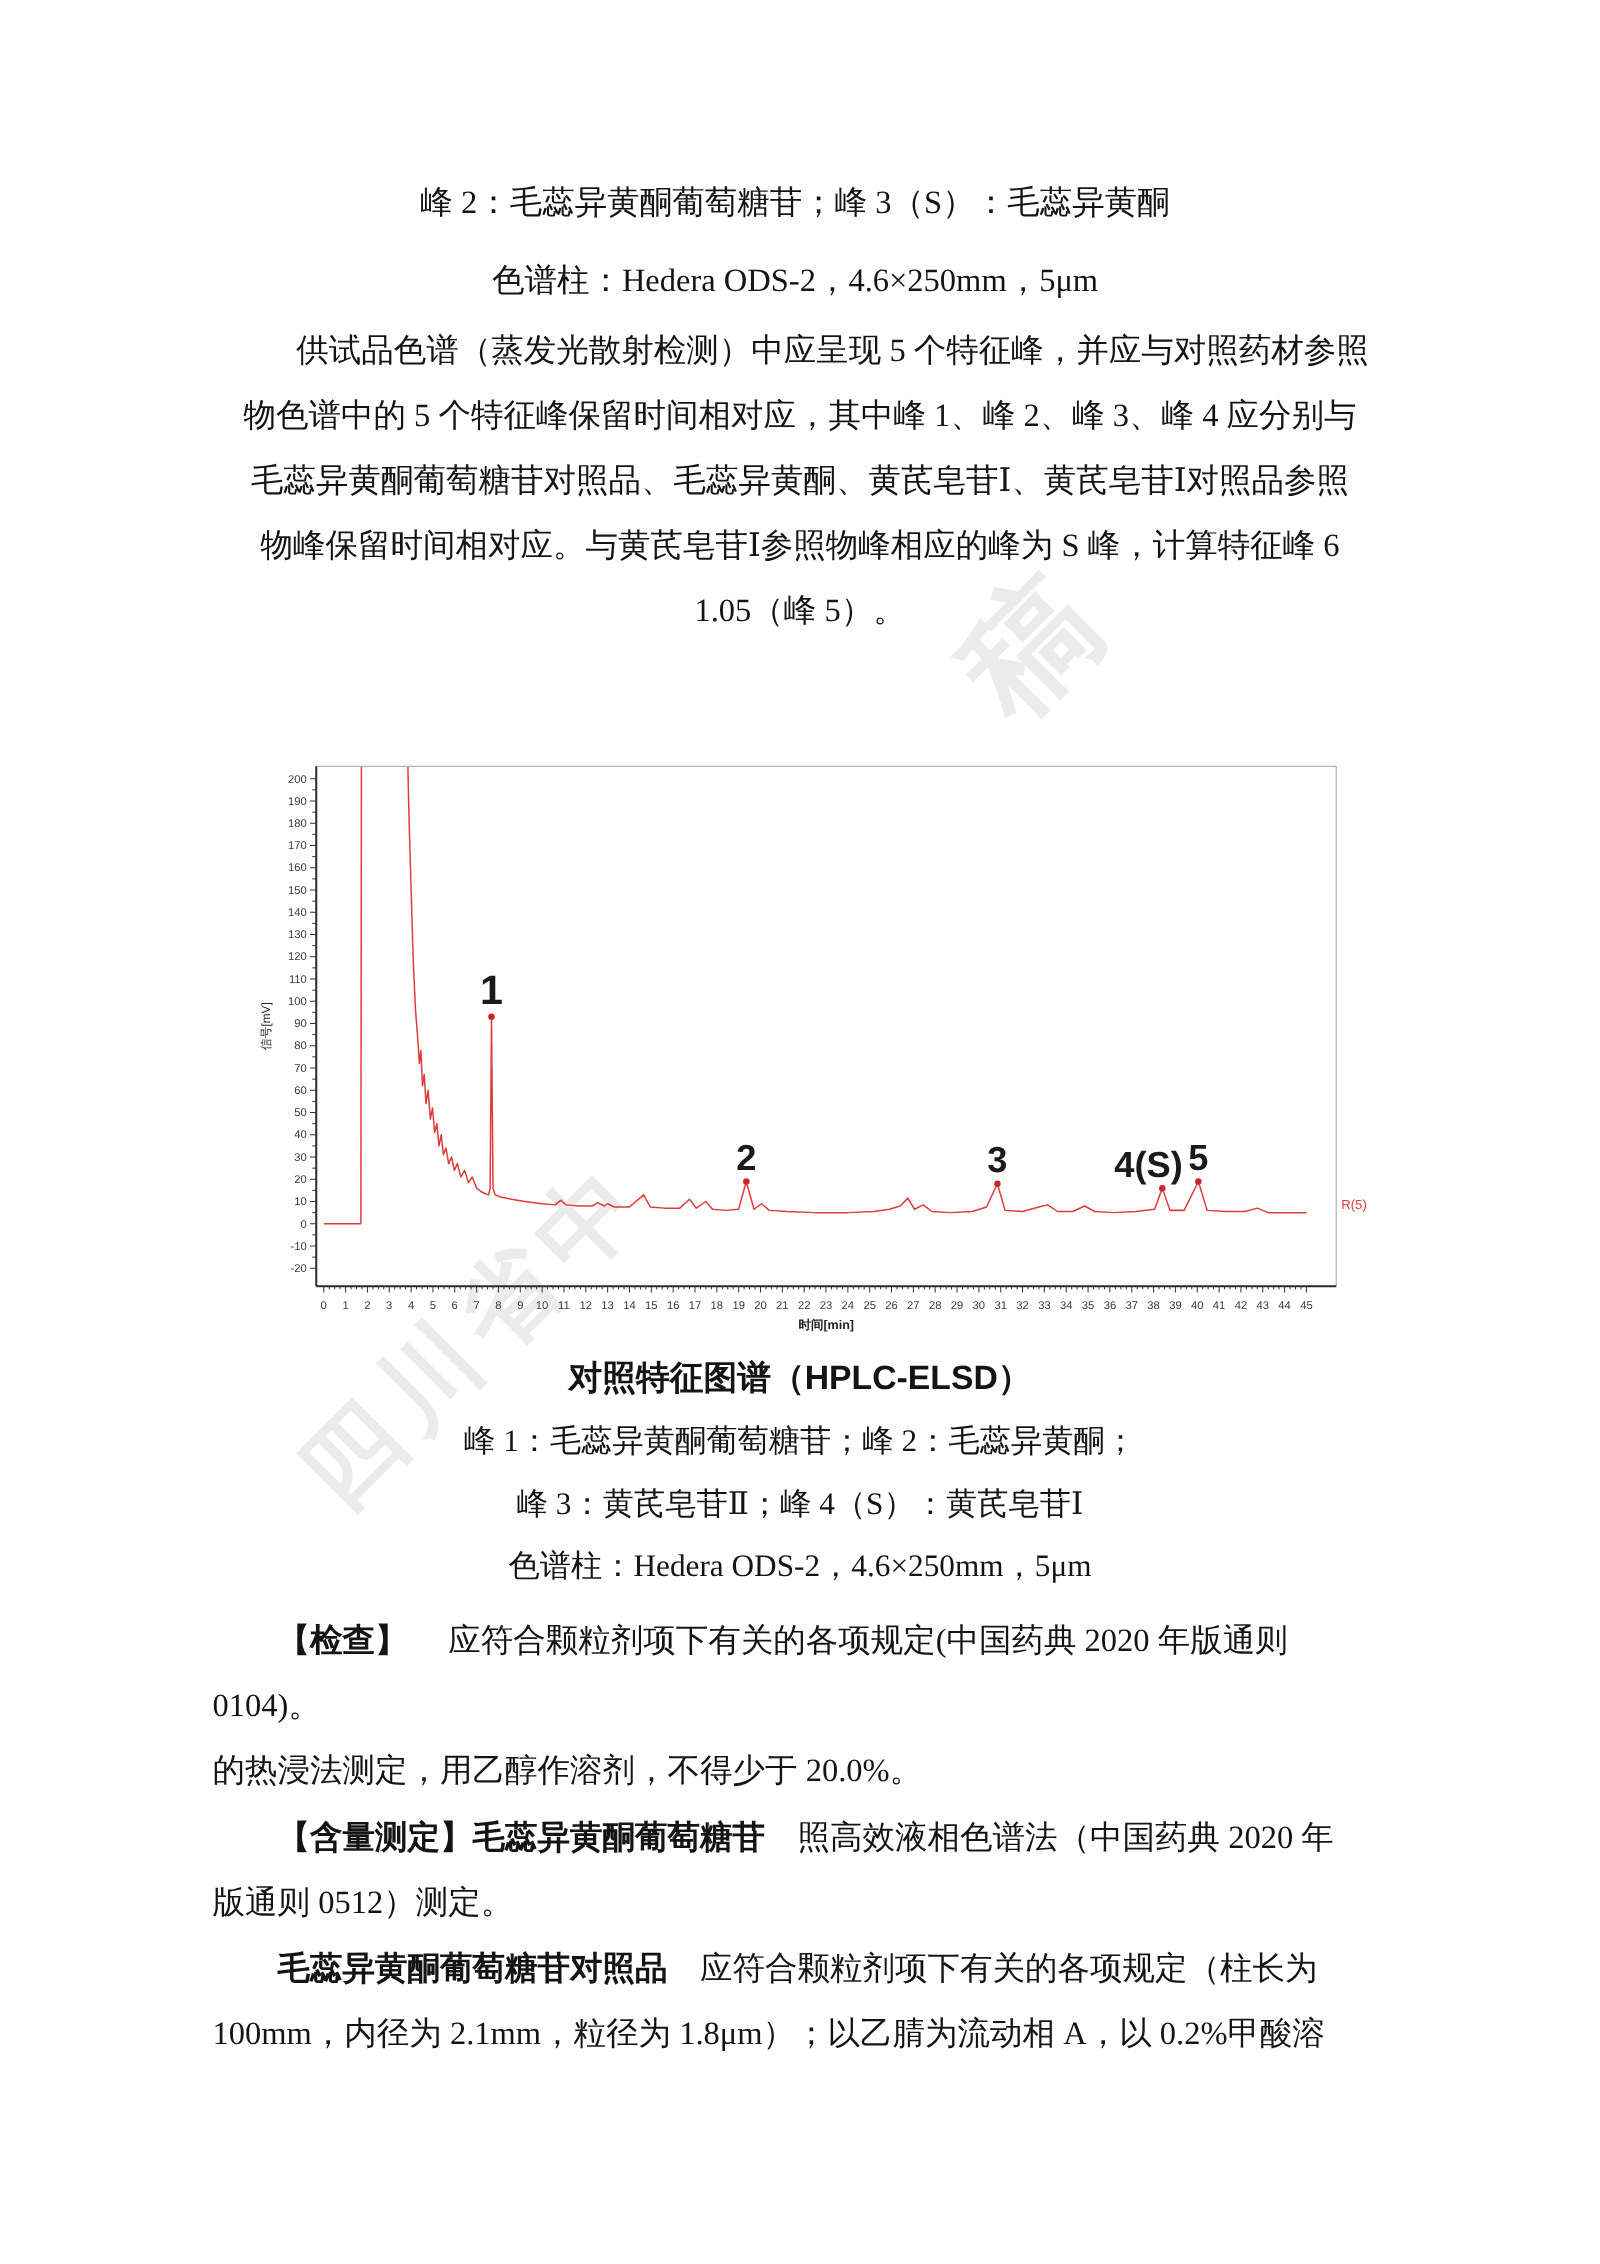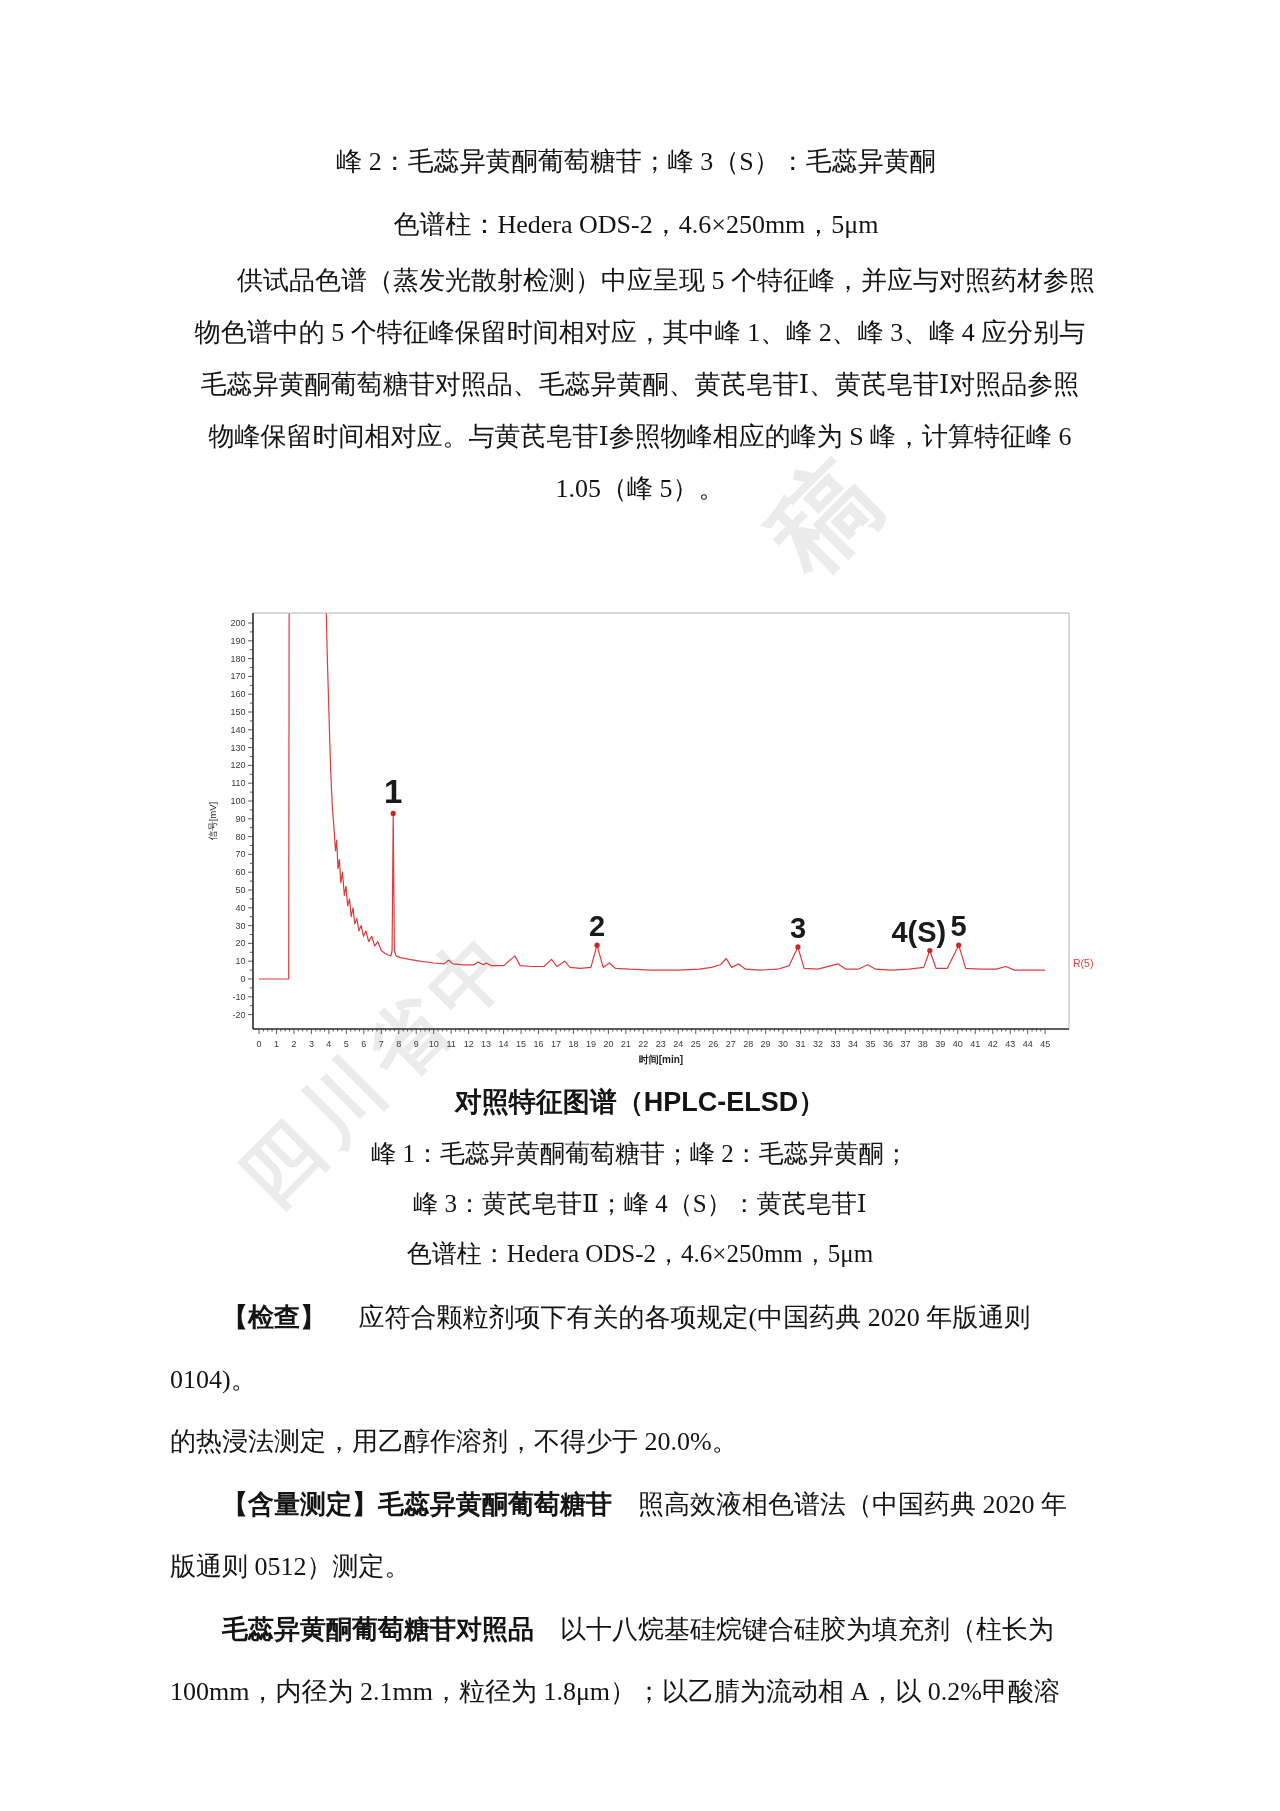--- a/index.html
+++ b/index.html
@@ -15,21 +15,21 @@
   .header-block .doc-line{line-height:63px;}
   .intro-block{left:170px;width:940px;top:255px;text-align:center;}
   .caption-title{
     left:170px;width:940px;top:1083px;
     font-family:"Liberation Sans","DejaVu Sans",sans-serif;
     font-weight:bold;font-size:27px;line-height:38px;
   }
   .caption-block{left:170px;width:940px;top:1129px;}
   .caption-block .doc-line{font-size:25px;line-height:50px;}
   .body-block{left:170px;width:940px;top:1286px;}
-  .body-block .doc-line{line-height:62px;}
+  .body-block .doc-line{line-height:52px;}
   .indent{padding-left:52px;}
   .seg-b{font-family:"Liberation Sans","DejaVu Sans",sans-serif;font-weight:bold;}
   .chart-wrap{left:185px;top:595px;width:920px;height:485px;}
   .watermark{
     color:rgba(130,130,130,0.16);
     font-family:"Liberation Sans","DejaVu Sans",sans-serif;
     font-weight:bold;white-space:nowrap;pointer-events:none;
   }
   .wm-1{left:255px;top:1140px;font-size:78px;letter-spacing:10px;
         transform:rotate(-45deg);transform-origin:0 50%;}
@@ -384,15 +384,15 @@
   <div class="doc-line center">峰 3：黄芪皂苷Ⅱ；峰 4（S）：黄芪皂苷Ⅰ</div>
   <div class="doc-line center">色谱柱：Hedera ODS-2，4.6×250mm，5μm</div>
 </div>
 
 <div class="abs body-block">
     <div class="doc-line indent"><span class="seg-b">【检查】</span><span>　 应符合颗粒剂项下有关的各项规定(中国药典 2020 年版通则</span></div>
     <div class="doc-line"><span>0104)。</span></div>
     <div class="doc-line"><span>的热浸法测定，用乙醇作溶剂，不得少于 20.0%。</span></div>
     <div class="doc-line indent"><span class="seg-b">【含量测定】毛蕊异黄酮葡萄糖苷</span><span>　照高效液相色谱法（中国药典 2020 年</span></div>
     <div class="doc-line"><span>版通则 0512）测定。</span></div>
-    <div class="doc-line indent"><span class="seg-b">毛蕊异黄酮葡萄糖苷对照品</span><span>　以十八烷基硅烷键合硅胶为填充剂（柱长为</span></div>
+    <div class="doc-line indent"><span class="seg-b">毛蕊异黄酮葡萄糖苷对照品</span><span>　应符合颗粒剂项下有关的各项规定（柱长为</span></div>
     <div class="doc-line"><span>100mm，内径为 2.1mm，粒径为 1.8μm）；以乙腈为流动相 A，以 0.2%甲酸溶</span></div>
   </div>
 
 </body></html>

